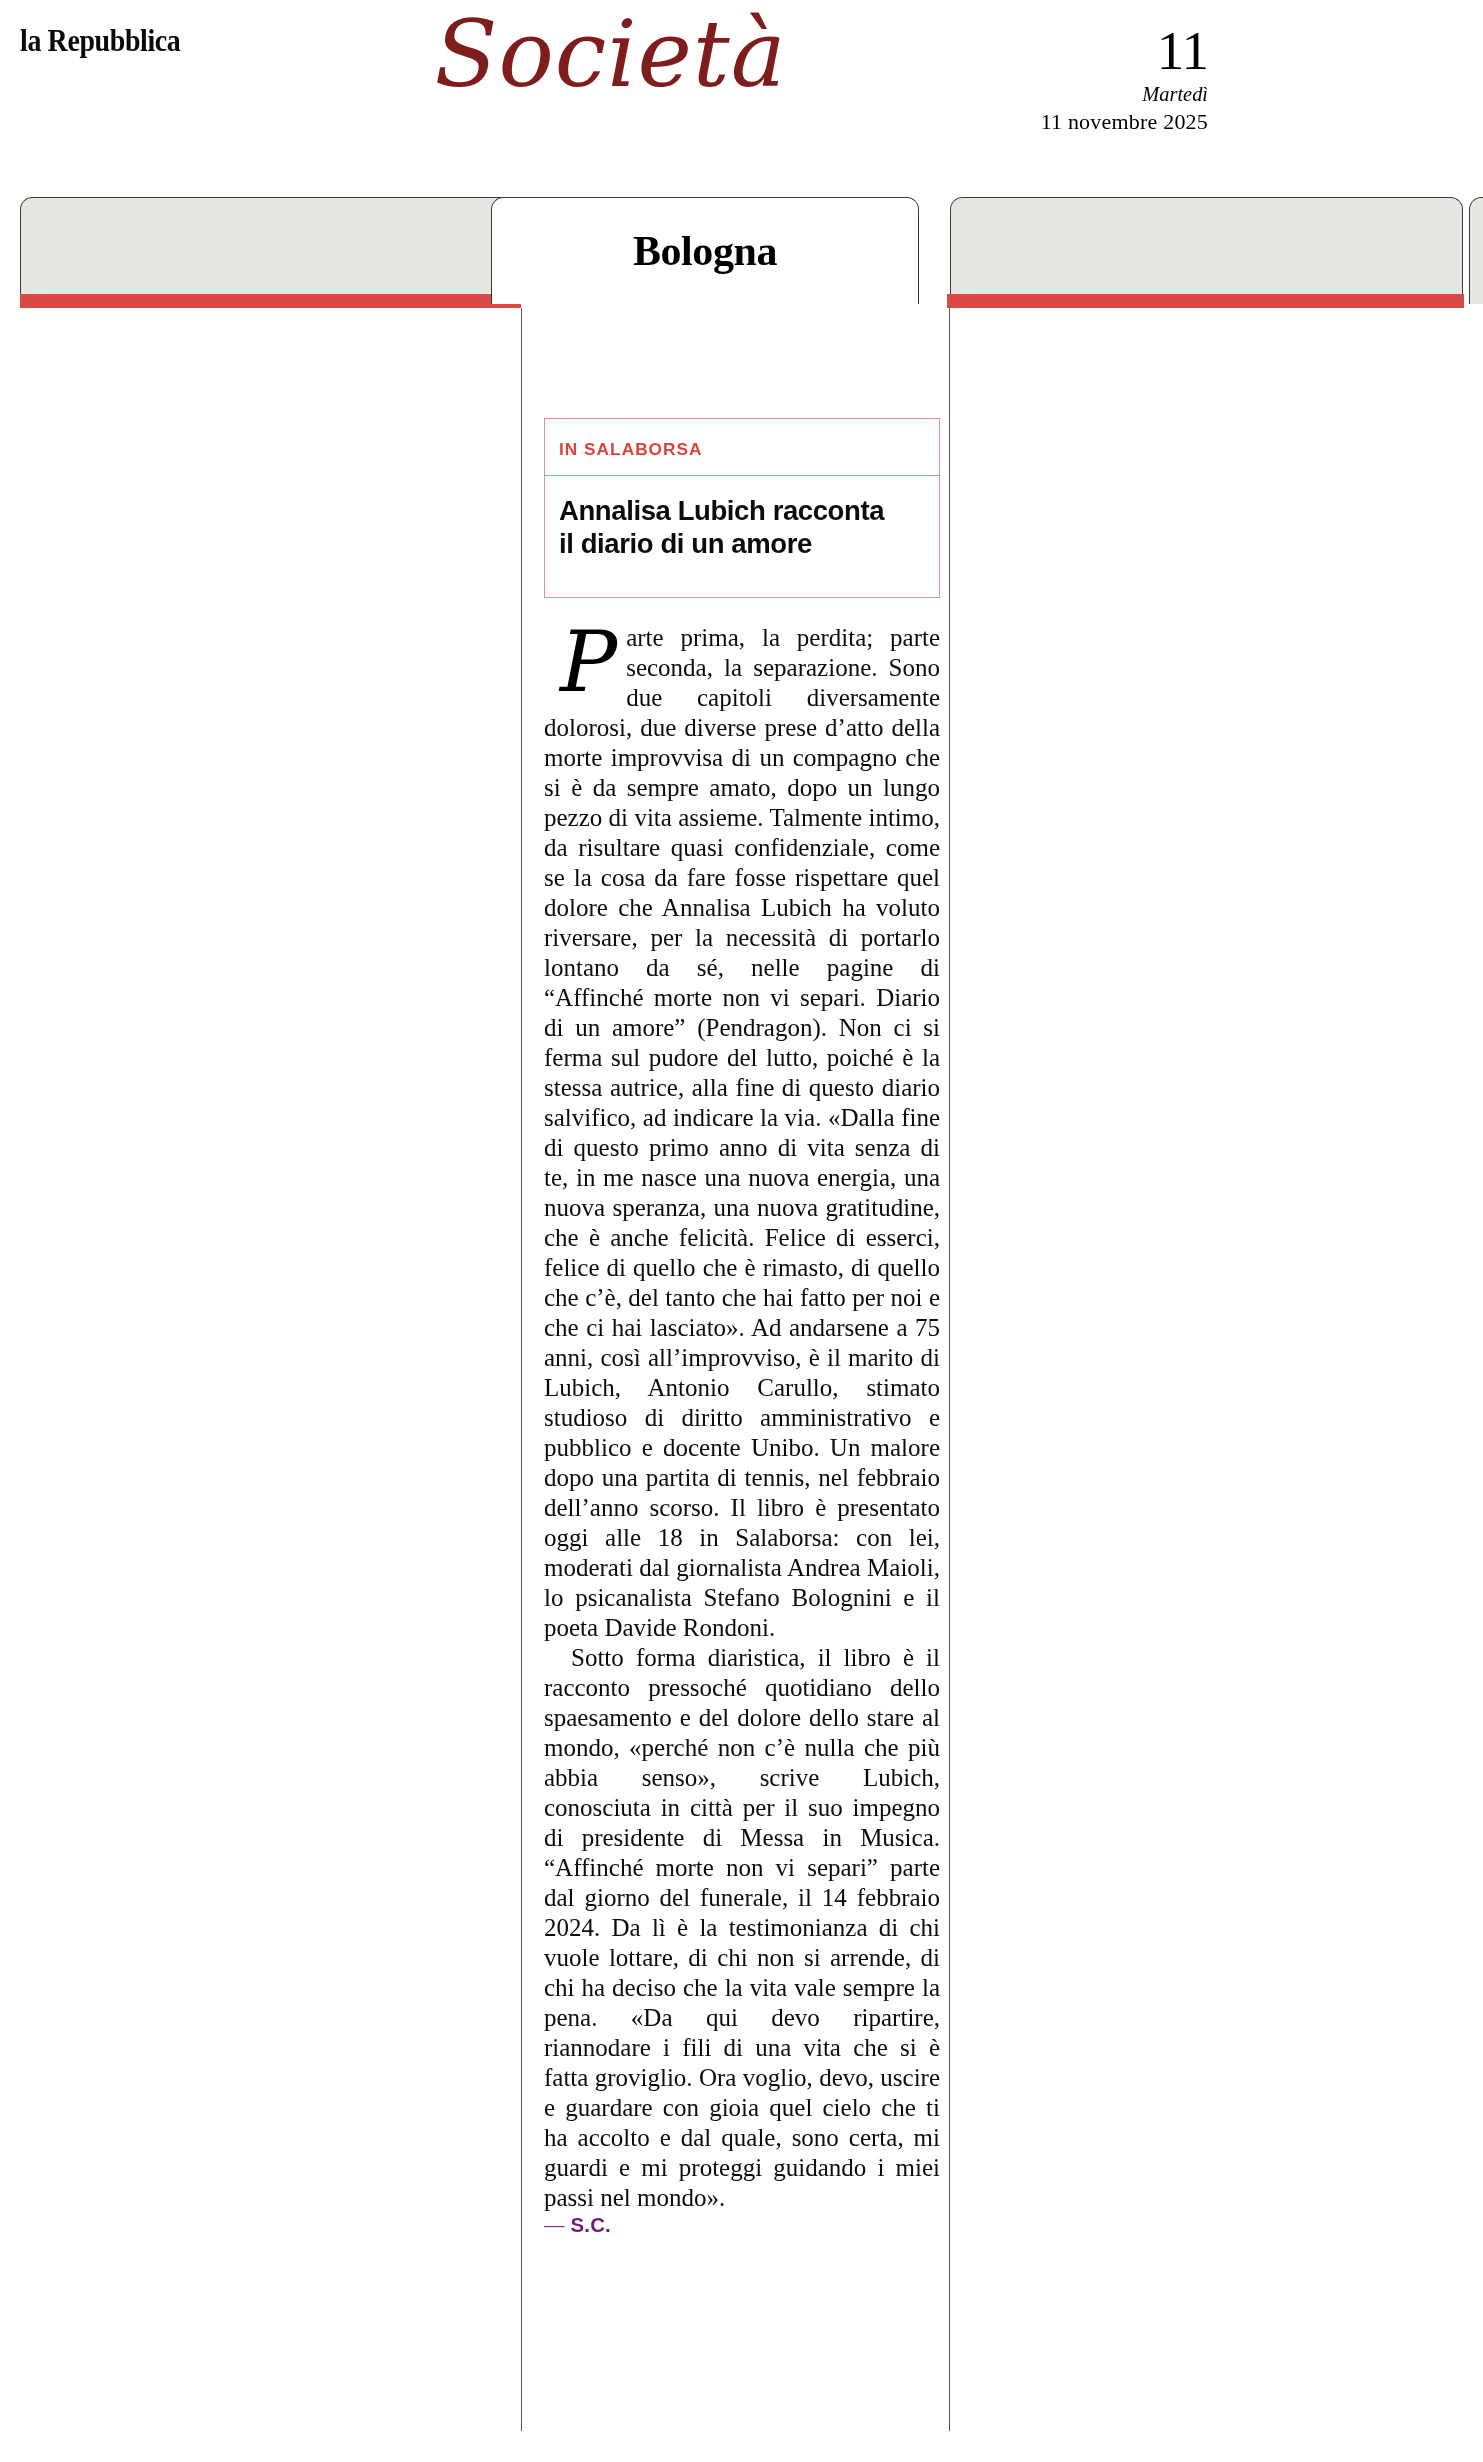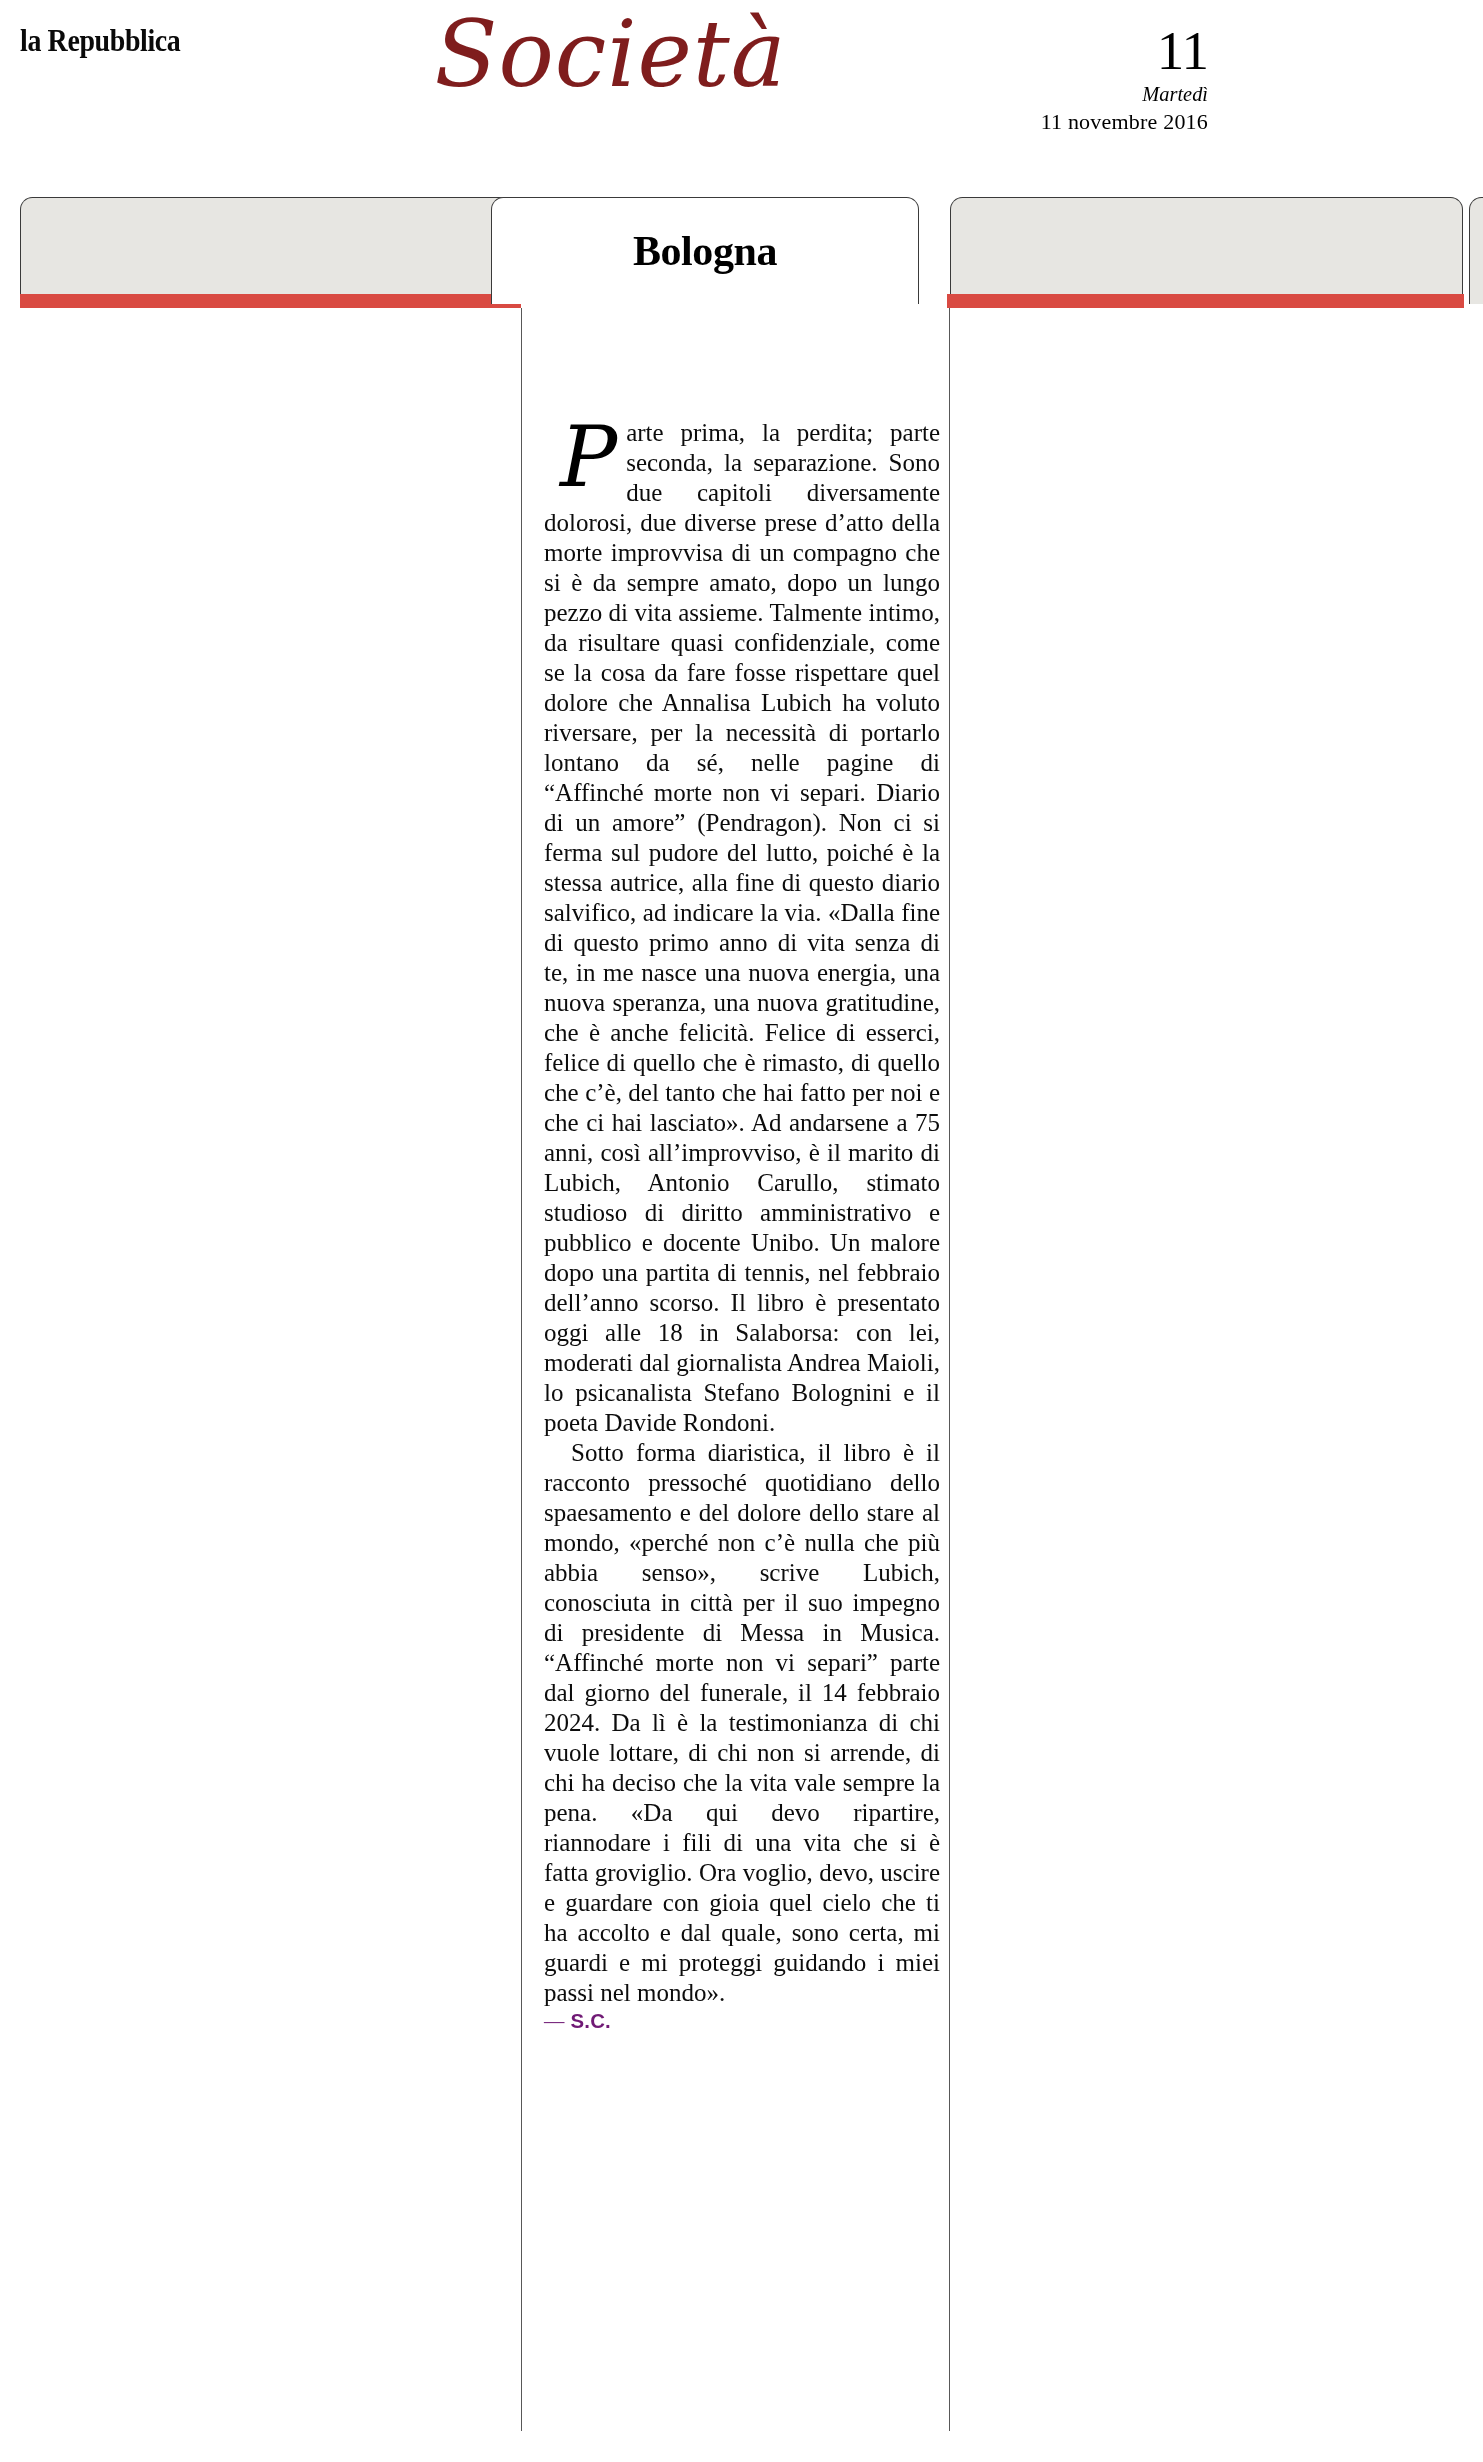--- a/index.html
+++ b/index.html
@@ -233,21 +233,21 @@
 <body>
 
 <div id="masthead">
   <div id="brand">la Repubblica</div>
 
   <div id="section-title">Società</div>
 
   <div id="dateblock">
     <div id="page-number">11</div>
     <div id="weekday">Martedì</div>
-    <div id="fulldate">11 novembre 2016</div>
+    <div id="fulldate">11 novembre 2025</div>
   </div>
 </div>
 
 <div id="tabbar">
   <div class="tab" id="tab-left">
     <span class="tab-label"></span>
   </div>
 
   <div class="tab active" id="tab-mid">
     <span class="tab-label">Bologna</span>
@@ -263,20 +263,27 @@
 </div>
 
 <div id="redbar"></div>
 <div id="redbar-notch"></div>
 
 <div class="col-rule" id="rule-left"></div>
 <div class="col-rule" id="rule-right"></div>
 
 <div id="article">
 
+  <div id="headline-box">
+    <div id="kicker">IN SALABORSA</div>
+    <div id="headline">
+      <span class="hl-line">Annalisa Lubich racconta</span>
+      <span class="hl-line">il diario di un amore</span>
+    </div>
+  </div>
 
   <div id="body-text">
     <p class="first">
       <span id="dropcap">P</span><span>arte prima, la perdita; parte seconda, la separazione. Sono due capitoli diversamente dolorosi, due diverse prese d’atto della morte improvvisa di un compagno che si è da sempre amato, dopo un lungo pezzo di vita assieme. Talmente intimo, da risultare quasi confidenziale, come se la cosa da fare fosse rispettare quel dolore che Annalisa Lubich ha voluto riversare, per la necessità di portarlo lontano da sé, nelle pagine di “Affinché morte non vi separi. Diario di un amore” (Pendragon). Non ci si ferma sul pudore del lutto, poiché è la stessa autrice, alla fine di questo diario salvifico, ad indicare la via. «Dalla fine di questo primo anno di vita senza di te, in me nasce una nuova energia, una nuova speranza, una nuova gratitudine, che è anche felicità. Felice di esserci, felice di quello che è rimasto, di quello che c’è, del tanto che hai fatto per noi e che ci hai lasciato». Ad andarsene a 75 anni, così all’improvviso, è il marito di Lubich, Antonio Carullo, stimato studioso di diritto amministrativo e pubblico e docente Unibo. Un malore dopo una partita di tennis, nel febbraio dell’anno scorso. Il libro è presentato oggi alle 18 in Salaborsa: con lei, moderati dal giornalista Andrea Maioli, lo psicanalista Stefano Bolognini e il poeta Davide Rondoni.</span>
     </p>
     <p>Sotto forma diaristica, il libro è il racconto pressoché quotidiano dello spaesamento e del dolore dello stare al mondo, «perché non c’è nulla che più abbia senso», scrive Lubich, conosciuta in città per il suo impegno di presidente di Messa in Musica. “Affinché morte non vi separi” parte dal giorno del funerale, il 14 febbraio 2024. Da lì è la testimonianza di chi vuole lottare, di chi non si arrende, di chi ha deciso che la vita vale sempre la pena. «Da qui devo ripartire, riannodare i fili di una vita che si è fatta groviglio. Ora voglio, devo, uscire e guardare con gioia quel cielo che ti ha accolto e dal quale, sono certa, mi guardi e mi proteggi guidando i miei passi nel mondo».</p>
   </div>
 
   <div id="byline">
     <span class="dash">—</span>

